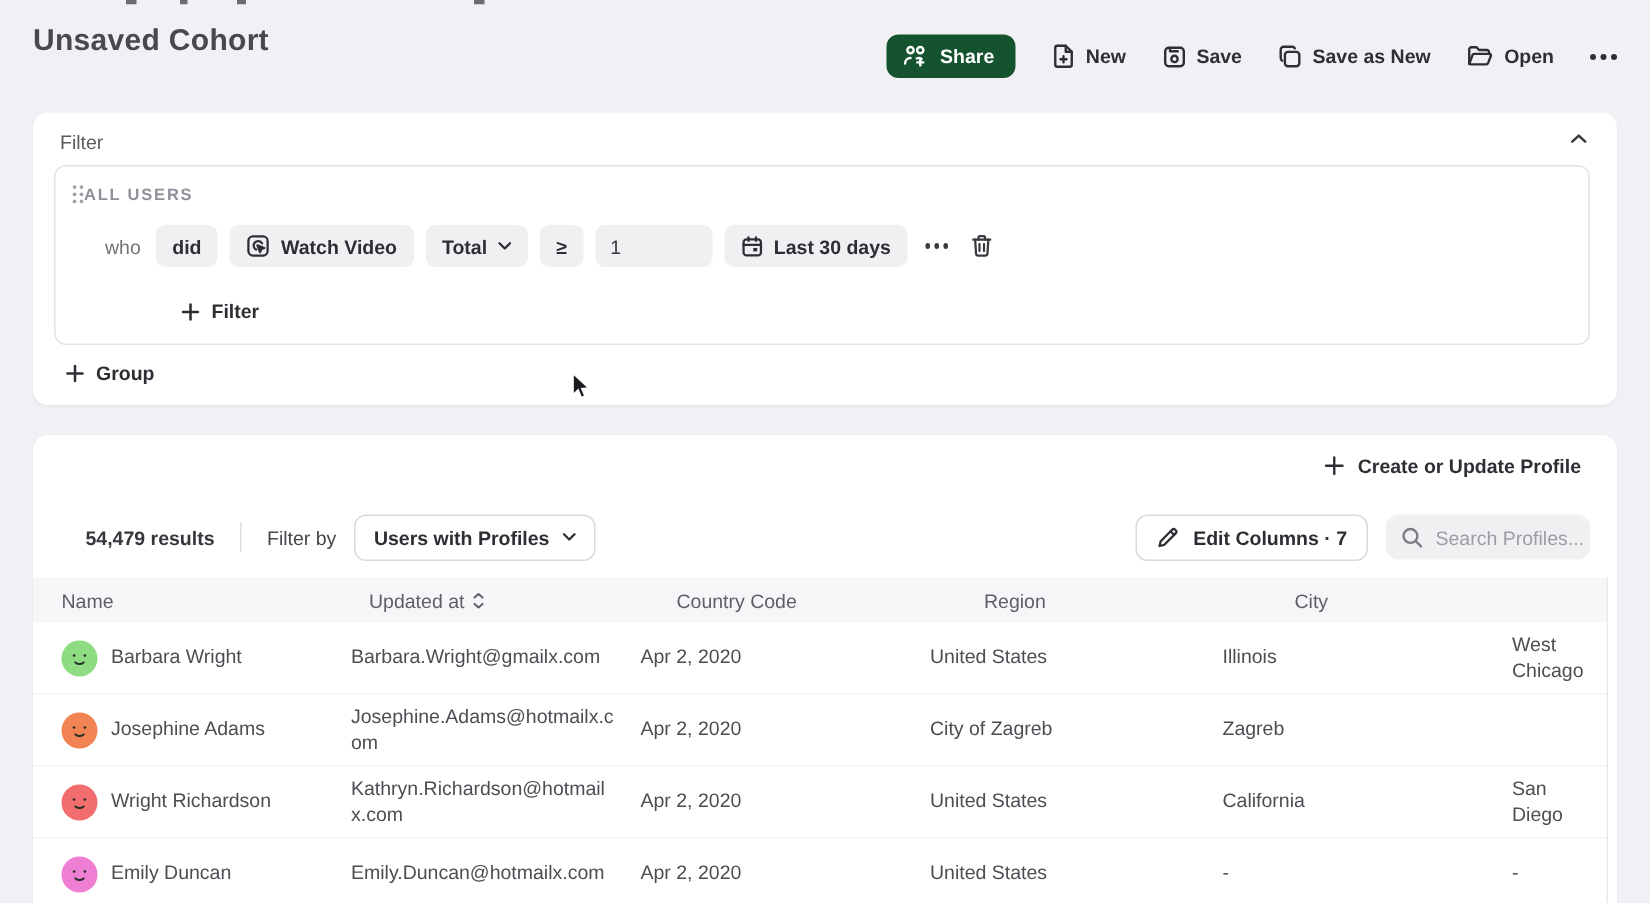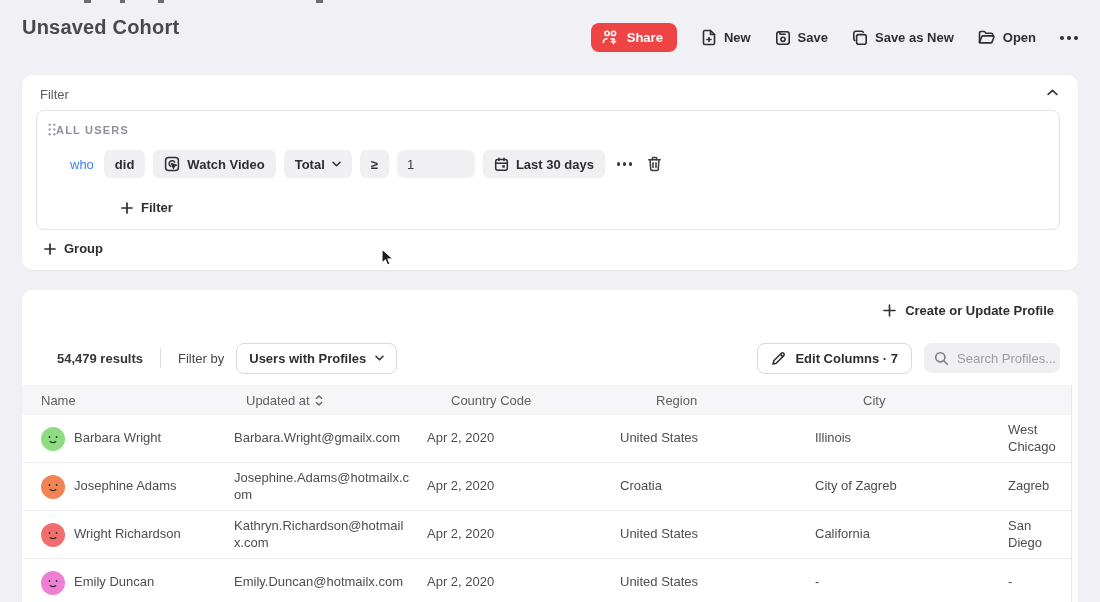--- a/index.html
+++ b/index.html
@@ -15,39 +15,39 @@
 
   
   .top-remnant { position:absolute; top:0; left:84px; height:3px; width:300px; overflow:hidden; }
   .top-remnant i { position:absolute; top:0; height:3px; background:#6b6b72; }
 
   
   .page-title { position:absolute; left:22px; top:16px; font-size:20px; font-weight:700; color:#48484e; letter-spacing:.2px; }
   .topbar { position:absolute; right:22px; top:23px; display:flex; align-items:center; gap:24px; }
   .tb-btn { display:flex; align-items:center; gap:7px; font-size:13px; font-weight:700; color:#2e2e33; cursor:pointer; background:none; border:none; font-family:inherit; }
   .tb-btn svg { stroke:#2e2e33; }
-  .share-btn { display:flex; gap:8px; background:#ef4444; color:#fff; border:none; border-radius:8px; padding:7px 14px 7px 11px; font-size:13px; font-weight:700; font-family:inherit; cursor:pointer; }
+  .share-btn { display:flex; gap:8px; background:#14532d; color:#fff; border:none; border-radius:8px; padding:7px 14px 7px 11px; font-size:13px; font-weight:700; font-family:inherit; cursor:pointer; }
   .share-btn svg { stroke:#fff; }
   .kebab-h { display:flex; gap:3px; cursor:pointer; }
   .kebab-h i { width:4px; height:4px; border-radius:50%; background:#2e2e33; }
 
   
   .card { position:absolute; left:22px; width:1056px; background:#fff; border-radius:10px; box-shadow:0 1px 2px rgba(30,30,40,.05); }
   .filter-card { top:75px; height:195px; }
   .profiles-card { top:290px; height:320px; }
 
   
   .filter-label { position:absolute; left:18px; top:12px; font-size:13px; color:#5b5b62; }
   .collapse-btn { position:absolute; right:16px; top:10px; padding:4px; cursor:pointer; background:none; border:none; }
   .group-card { position:absolute; left:14px; top:35px; width:1024px; height:120px; border:1px solid #e3e3e8; border-radius:8px; }
   .group-head { display:flex; align-items:center; padding:12px 0 0 11px; }
   .drag-handle { cursor:grab; }
   .group-title { font-size:11px; font-weight:700; letter-spacing:1.2px; color:#90909a; }
   .clause-row { display:flex; align-items:center; gap:8px; margin:14px 0 0 33px; }
-  .who { font-size:13px; color:#3b82f6; margin-right:2px; }
+  .who { font-size:13px; color:#737373; margin-right:2px; }
   .chip { display:flex; align-items:center; gap:7px; height:28px; padding:0 11px; background:#f0f0f3; border:none; border-radius:6px; font-size:13px; font-weight:700; color:#2d2d33; font-family:inherit; cursor:pointer; }
   .chip svg { stroke:#2d2d33; }
   .value-input { height:28px; width:78px; background:#f0f0f3; border:none; border-radius:6px; padding:0 10px; font-size:13px; color:#3a3a40; font-family:inherit; }
   .icon-btn { background:none; border:none; padding:3px; cursor:pointer; display:flex; }
   .kebab-s { display:flex; gap:2.5px; align-items:center; padding:0 4px; cursor:pointer; }
   .kebab-s i { width:3.5px; height:3.5px; border-radius:50%; background:#3a3a40; }
   .add-link { display:flex; align-items:center; gap:8px; font-size:13px; font-weight:700; color:#2d2d33; background:none; border:none; font-family:inherit; cursor:pointer; }
   .add-filter { margin:22px 0 0 84px; }
   .add-group { position:absolute; left:22px; top:166px; }
 
@@ -353,21 +353,20 @@
         <svg width="16" height="14" viewBox="0 0 16 14" fill="none" stroke="#253126" stroke-width="1.3" stroke-linecap="round">
           <circle cx="4.4" cy="5" r="0.9" fill="#253126" stroke="none"></circle>
           <circle cx="11.6" cy="5" r="0.9" fill="#253126" stroke="none"></circle>
           <path d="M5.2 9.6c1.8 1.4 3.8 1.4 5.6 0"></path>
         </svg>
       </span>
       <span class="cell-text">Josephine Adams</span>
     </div>
     <div class="cell email-cell">Josephine.Adams@hotmailx.com</div>
     <div class="cell">Apr 2, 2020</div>
-    <div class="cell">Croatia</div>
     <div class="cell">City of Zagreb</div>
     <div class="cell">Zagreb</div>
   </div>
 
   <div class="trow">
     <div class="cell name-cell">
       <span class="avatar" style="background: rgb(242, 109, 109);">
         <svg width="16" height="14" viewBox="0 0 16 14" fill="none" stroke="#253126" stroke-width="1.3" stroke-linecap="round">
           <circle cx="4.4" cy="5" r="0.9" fill="#253126" stroke="none"></circle>
           <circle cx="11.6" cy="5" r="0.9" fill="#253126" stroke="none"></circle>

